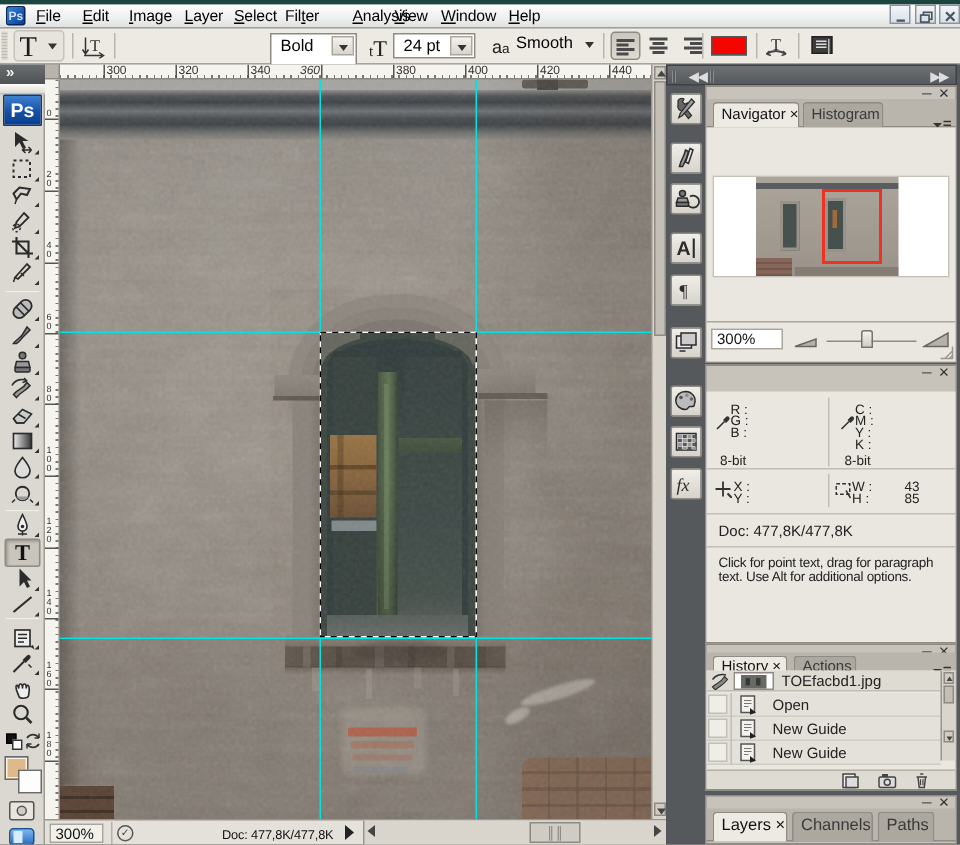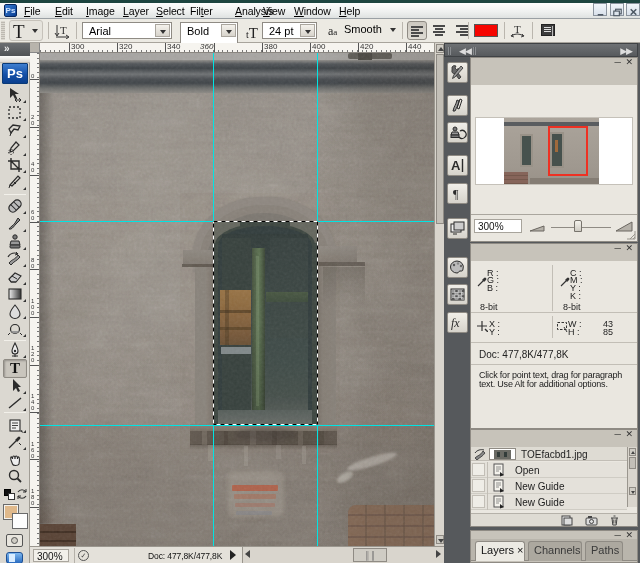--- a/index.html
+++ b/index.html
@@ -42,40 +42,34 @@
 <div class="abs" style="left:9px;top:1px;width:34px;height:21px;border:1px solid #c6c2ba;border-radius:3px;background:#e6e4dd;"></div>
 <div class="abs" style="left:13px;top:2px;width:16px;height:18px;font-family:'Liberation Serif',serif;font-size:19px;color:#1a1a1a;">T</div>
 <div class="abs" style="left:32px;top:10px;width:0;height:0;border-left:3px solid transparent;border-right:3px solid transparent;border-top:4px solid #333;"></div>
 <div class="abs" style="left:48px;top:3px;width:1px;height:17px;background:#bab6ae;"></div>
 <svg class="abs" style="left:53px;top:4px;" width="18" height="16" viewBox="0 0 18 16">
 <text x="7" y="11" font-size="11" font-family="Liberation Serif" fill="#333">T</text>
 <path d="M4 2 L4 12 M2 10 L4 13 L6 10" stroke="#333" fill="none" stroke-width="1"></path>
 <path d="M3 14 L15 14 M13 12 L16 14 L13 16" stroke="#333" fill="none" stroke-width="1"></path>
 </svg>
 <div class="abs" style="left:76px;top:3px;width:1px;height:17px;background:#bab6ae;"></div>
-<div class="abs" style="left:82px;top:3px;width:90px;height:17px;background:#fff;border:1px solid #8f8b84;">
-      <div class="abs" style="left:6px;top:2px;font-size:11px;color:#000;">Arial</div>
-      <div class="abs" style="right:1px;top:1px;width:15px;height:13px;background:linear-gradient(#f4f2ec,#d8d4cc);border:1px solid #aaa69e;">
-        <div class="abs" style="left:4px;top:5px;width:0;height:0;border-left:3px solid transparent;border-right:3px solid transparent;border-top:4px solid #333;"></div>
-      </div>
-    </div>
 <div class="abs" style="left:180px;top:3px;width:58px;height:22px;background:#fff;border:1px solid #8f8b84;">
       <div class="abs" style="left:6px;top:2px;font-size:11px;color:#000;">Bold</div>
       <div class="abs" style="right:1px;top:1px;width:15px;height:13px;background:linear-gradient(#f4f2ec,#d8d4cc);border:1px solid #aaa69e;">
         <div class="abs" style="left:4px;top:5px;width:0;height:0;border-left:3px solid transparent;border-right:3px solid transparent;border-top:4px solid #333;"></div>
       </div>
     </div>
 <div class="abs" style="left:246px;top:6px;font-family:'Liberation Serif',serif;font-size:10px;color:#222;">t<span style="font-size:15px;">T</span></div>
 <div class="abs" style="left:262px;top:3px;width:55px;height:17px;background:#fff;border:1px solid #8f8b84;">
       <div class="abs" style="left:6px;top:2px;font-size:11px;color:#000;">24 pt</div>
       <div class="abs" style="right:1px;top:1px;width:15px;height:13px;background:linear-gradient(#f4f2ec,#d8d4cc);border:1px solid #aaa69e;">
         <div class="abs" style="left:4px;top:5px;width:0;height:0;border-left:3px solid transparent;border-right:3px solid transparent;border-top:4px solid #333;"></div>
       </div>
     </div>
-<div class="abs" style="left:328px;top:5px;font-family:Liberation Serif, serif;font-size:12px;color:#222;">a<span style="font-size:9px;">a</span></div>
+<div class="abs" style="left:328px;top:5px;font-family:Liberation Sans, sans-serif;font-size:12px;color:#222;">a<span style="font-size:9px;">a</span></div>
 <div class="abs" style="left:344px;top:4px;font-size:11px;color:#000;">Smooth</div>
 <div class="abs" style="left:390px;top:9px;width:0;height:0;border-left:3px solid transparent;border-right:3px solid transparent;border-top:4px solid #333;"></div>
 <div class="abs" style="left:402px;top:3px;width:1px;height:17px;background:#bab6ae;"></div>
 <div class="abs" style="left:407px;top:2px;width:20px;height:19px;background:linear-gradient(#cbc7bf,#dedbd3);border:1px solid #8f8b84;border-radius:3px;">
       <div class="abs" style="left:3px;top:4px;width:12px;height:2px;background:#4a4a4a;"></div>
       <div class="abs" style="left:3px;top:7px;width:8px;height:2px;background:#4a4a4a;"></div>
       <div class="abs" style="left:3px;top:10px;width:12px;height:2px;background:#4a4a4a;"></div>
       <div class="abs" style="left:3px;top:13px;width:8px;height:2px;background:#4a4a4a;"></div>
     </div>
 <div class="abs" style="left:429px;top:2px;width:20px;height:19px;">
@@ -533,20 +527,28 @@
 <div class="abs" style="left:447px;top:312px;width:21px;height:21px;background:linear-gradient(#f0eee8,#d6d3cb);border:1px solid #8f8b84;border-radius:2px;">
     <svg width="19" height="19" viewBox="0 0 19 19" style="position:absolute;left:0;top:0;">
       <text x="3" y="14" font-size="12" font-style="italic" font-family="Liberation Serif" fill="#2b2b2b">fx</text>
     </svg>
   </div>
 <div class="panelgrp" style="top:57px;height:185px;">
 <div class="titlerow">
       <div class="tbtn" style="right:16px;">─</div>
       <div class="tbtn" style="right:4px;">✕</div>
     </div>
+<div class="tabbar">
+      <div class="tab on" style="left:4px;width:58px;font-size:10px;">Navigator ×</div>
+      <div class="tab" style="left:64px;width:54px;font-size:10px;">Histogram</div>
+      <svg class="mmenu" style="top:12px;" width="14" height="11">
+        <path d="M1 4 l3 3 l3 -3" fill="#333"></path>
+        <path d="M8 3 h5 M8 5.5 h5 M8 8 h5" stroke="#333"></path>
+      </svg>
+    </div>
 <div class="abs" style="left:0;top:27px;width:166px;height:156px;background:#eae7e0;">
 <div class="abs" style="left:4px;top:32px;width:158px;height:68px;background:#fff;border:1px solid #c5c1b9;">
 <div class="abs" style="left:28px;top:0px;width:95px;height:66px;background:linear-gradient(#aba49b,#9f988f 75%,#999188);overflow:hidden;">
 <div class="abs" style="left:0;top:4px;width:95px;height:4px;background:#5a5d60;"></div>
 <div class="abs" style="left:0;top:0px;width:95px;height:3px;background:#8be8a;"></div>
 <div class="abs" style="left:16px;top:16px;width:13px;height:33px;background:#47524e;border:2px solid #999288;"></div>
 <div class="abs" style="left:46px;top:14px;width:14px;height:36px;background:#46514d;border:2px solid #999288;"></div>
 <div class="abs" style="left:51px;top:22px;width:3px;height:12px;background:#a06a3c;"></div>
 <div class="abs" style="left:0;top:54px;width:24px;height:12px;background:repeating-linear-gradient(180deg,#86655a 0 3px,#74584c 3px 4px);"></div>
 <div class="abs" style="left:26px;top:60px;width:69px;height:6px;background:#857d74;"></div>
@@ -613,20 +615,28 @@
 <div class="abs" style="left:8px;top:88px;font-size:10px;">Doc: 477,8K/477,8K</div>
 <div class="abs" style="left:0px;top:103px;width:166px;height:1px;background:#c2beb6;"></div>
 <div class="abs" style="left:8px;top:110px;width:158px;font-size:9px;letter-spacing:-0.2px;line-height:9px;">Click for point text, drag for paragraph text. Use Alt for additional options.</div>
 </div>
   </div>
 <div class="panelgrp" style="top:429px;height:98px;">
 <div class="titlerow" style="height:5px;">
       <div class="tbtn" style="right:16px;">─</div>
       <div class="tbtn" style="right:4px;">✕</div>
     </div>
+<div class="tabbar" style="height:14px;">
+      <div class="tab on" style="left:4px;width:50px;height:13px;padding-top:1px;font-size:10px;">History ×</div>
+      <div class="tab" style="left:58px;width:42px;height:13px;padding-top:1px;font-size:10px;">Actions</div>
+      <svg class="mmenu" style="top:7px;" width="14" height="11">
+        <path d="M1 4 l3 3 l3 -3" fill="#333"></path>
+        <path d="M8 3 h5 M8 5.5 h5 M8 8 h5" stroke="#333"></path>
+      </svg>
+    </div>
 <div class="abs" style="left:0;top:17px;width:166px;height:67px;background:#eae7e0;font-size:10px;color:#222;overflow:hidden;">
 <div class="abs" style="left:0;top:0;width:156px;height:14px;background:#dedbd3;border-bottom:1px solid #c2beb6;">
 <svg class="abs" style="left:3px;top:1px;" width="12" height="12">
           <path d="M1 10 C4 7 6 8 9 3 L11 5 C8 9 6 9 3 12 Z" fill="#888" stroke="#333" stroke-width="0.8"></path>
           <path d="M1 5 C3 2 7 1 10 2" fill="none" stroke="#333"></path>
         </svg>
 <div class="abs" style="left:18px;top:1px;width:27px;height:12px;background:#fff;border:1px solid #8f8b84;">
           <div class="abs" style="left:4px;top:1px;width:17px;height:9px;background:#6a6a64;"></div>
           <div class="abs" style="left:7px;top:3px;width:3px;height:5px;background:#333c3a;"></div>
           <div class="abs" style="left:14px;top:3px;width:3px;height:5px;background:#333c3a;"></div>

